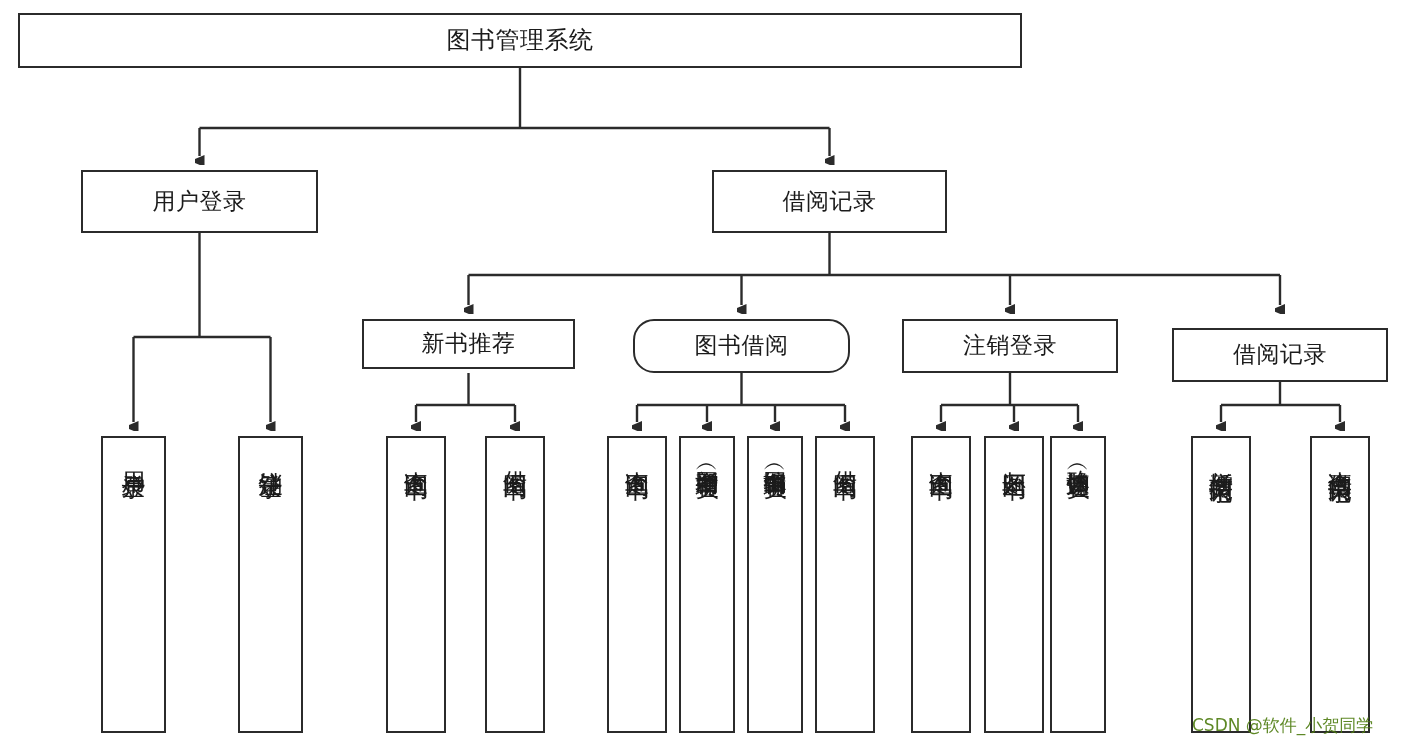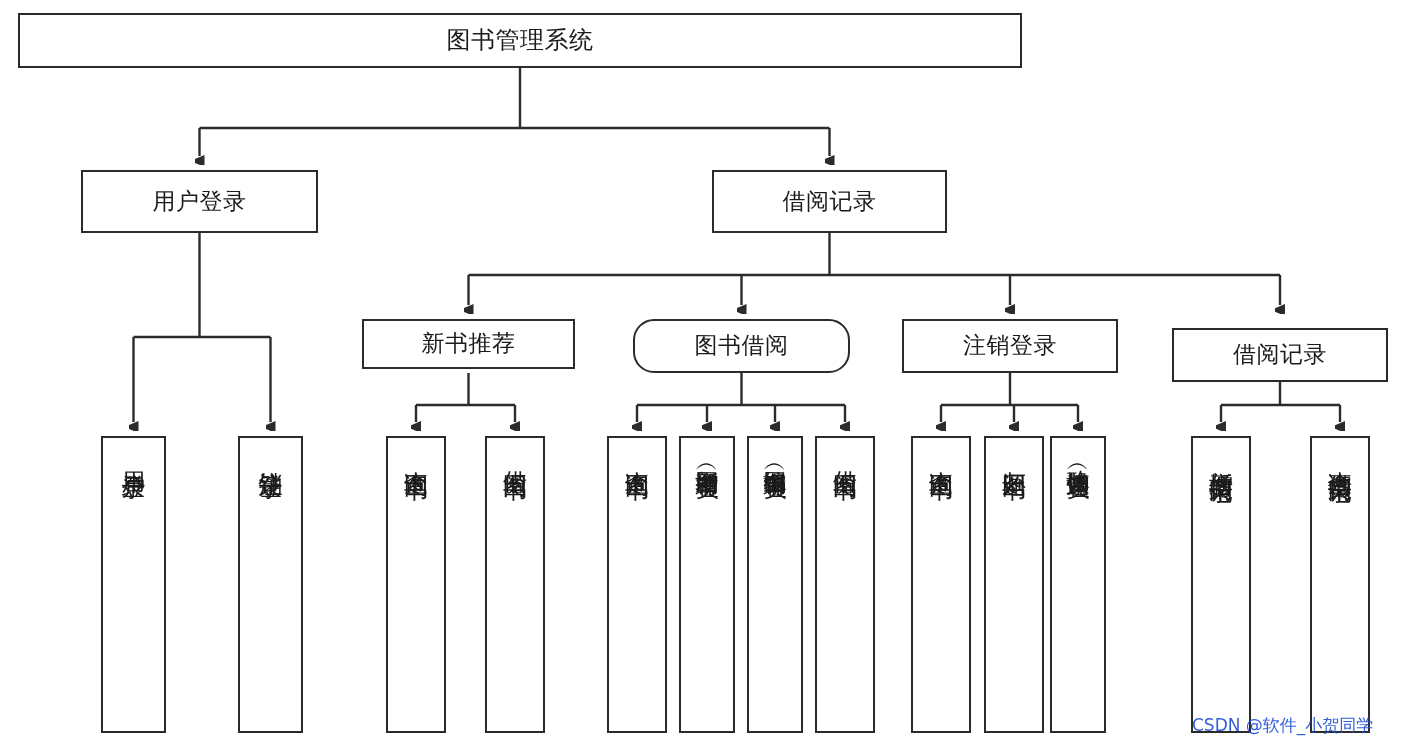--- a/index.html
+++ b/index.html
@@ -66,21 +66,21 @@
   }
   .node.vert.tall .label {
     font-size: 23px;
     letter-spacing: 1px;
   }
   #watermark {
     position: absolute;
     left: 1192px;
     top: 714px;
     font-size: 17px;
-    color: #1d4ed8;
+    color: #4d7c0f;
     opacity: 0.9;
     white-space: nowrap;
     font-family: "DejaVu Sans", "Liberation Sans", sans-serif;
     text-align: center;
   }
 </style>
 </head>
 <body>
 
 <div id="diagram-root">

